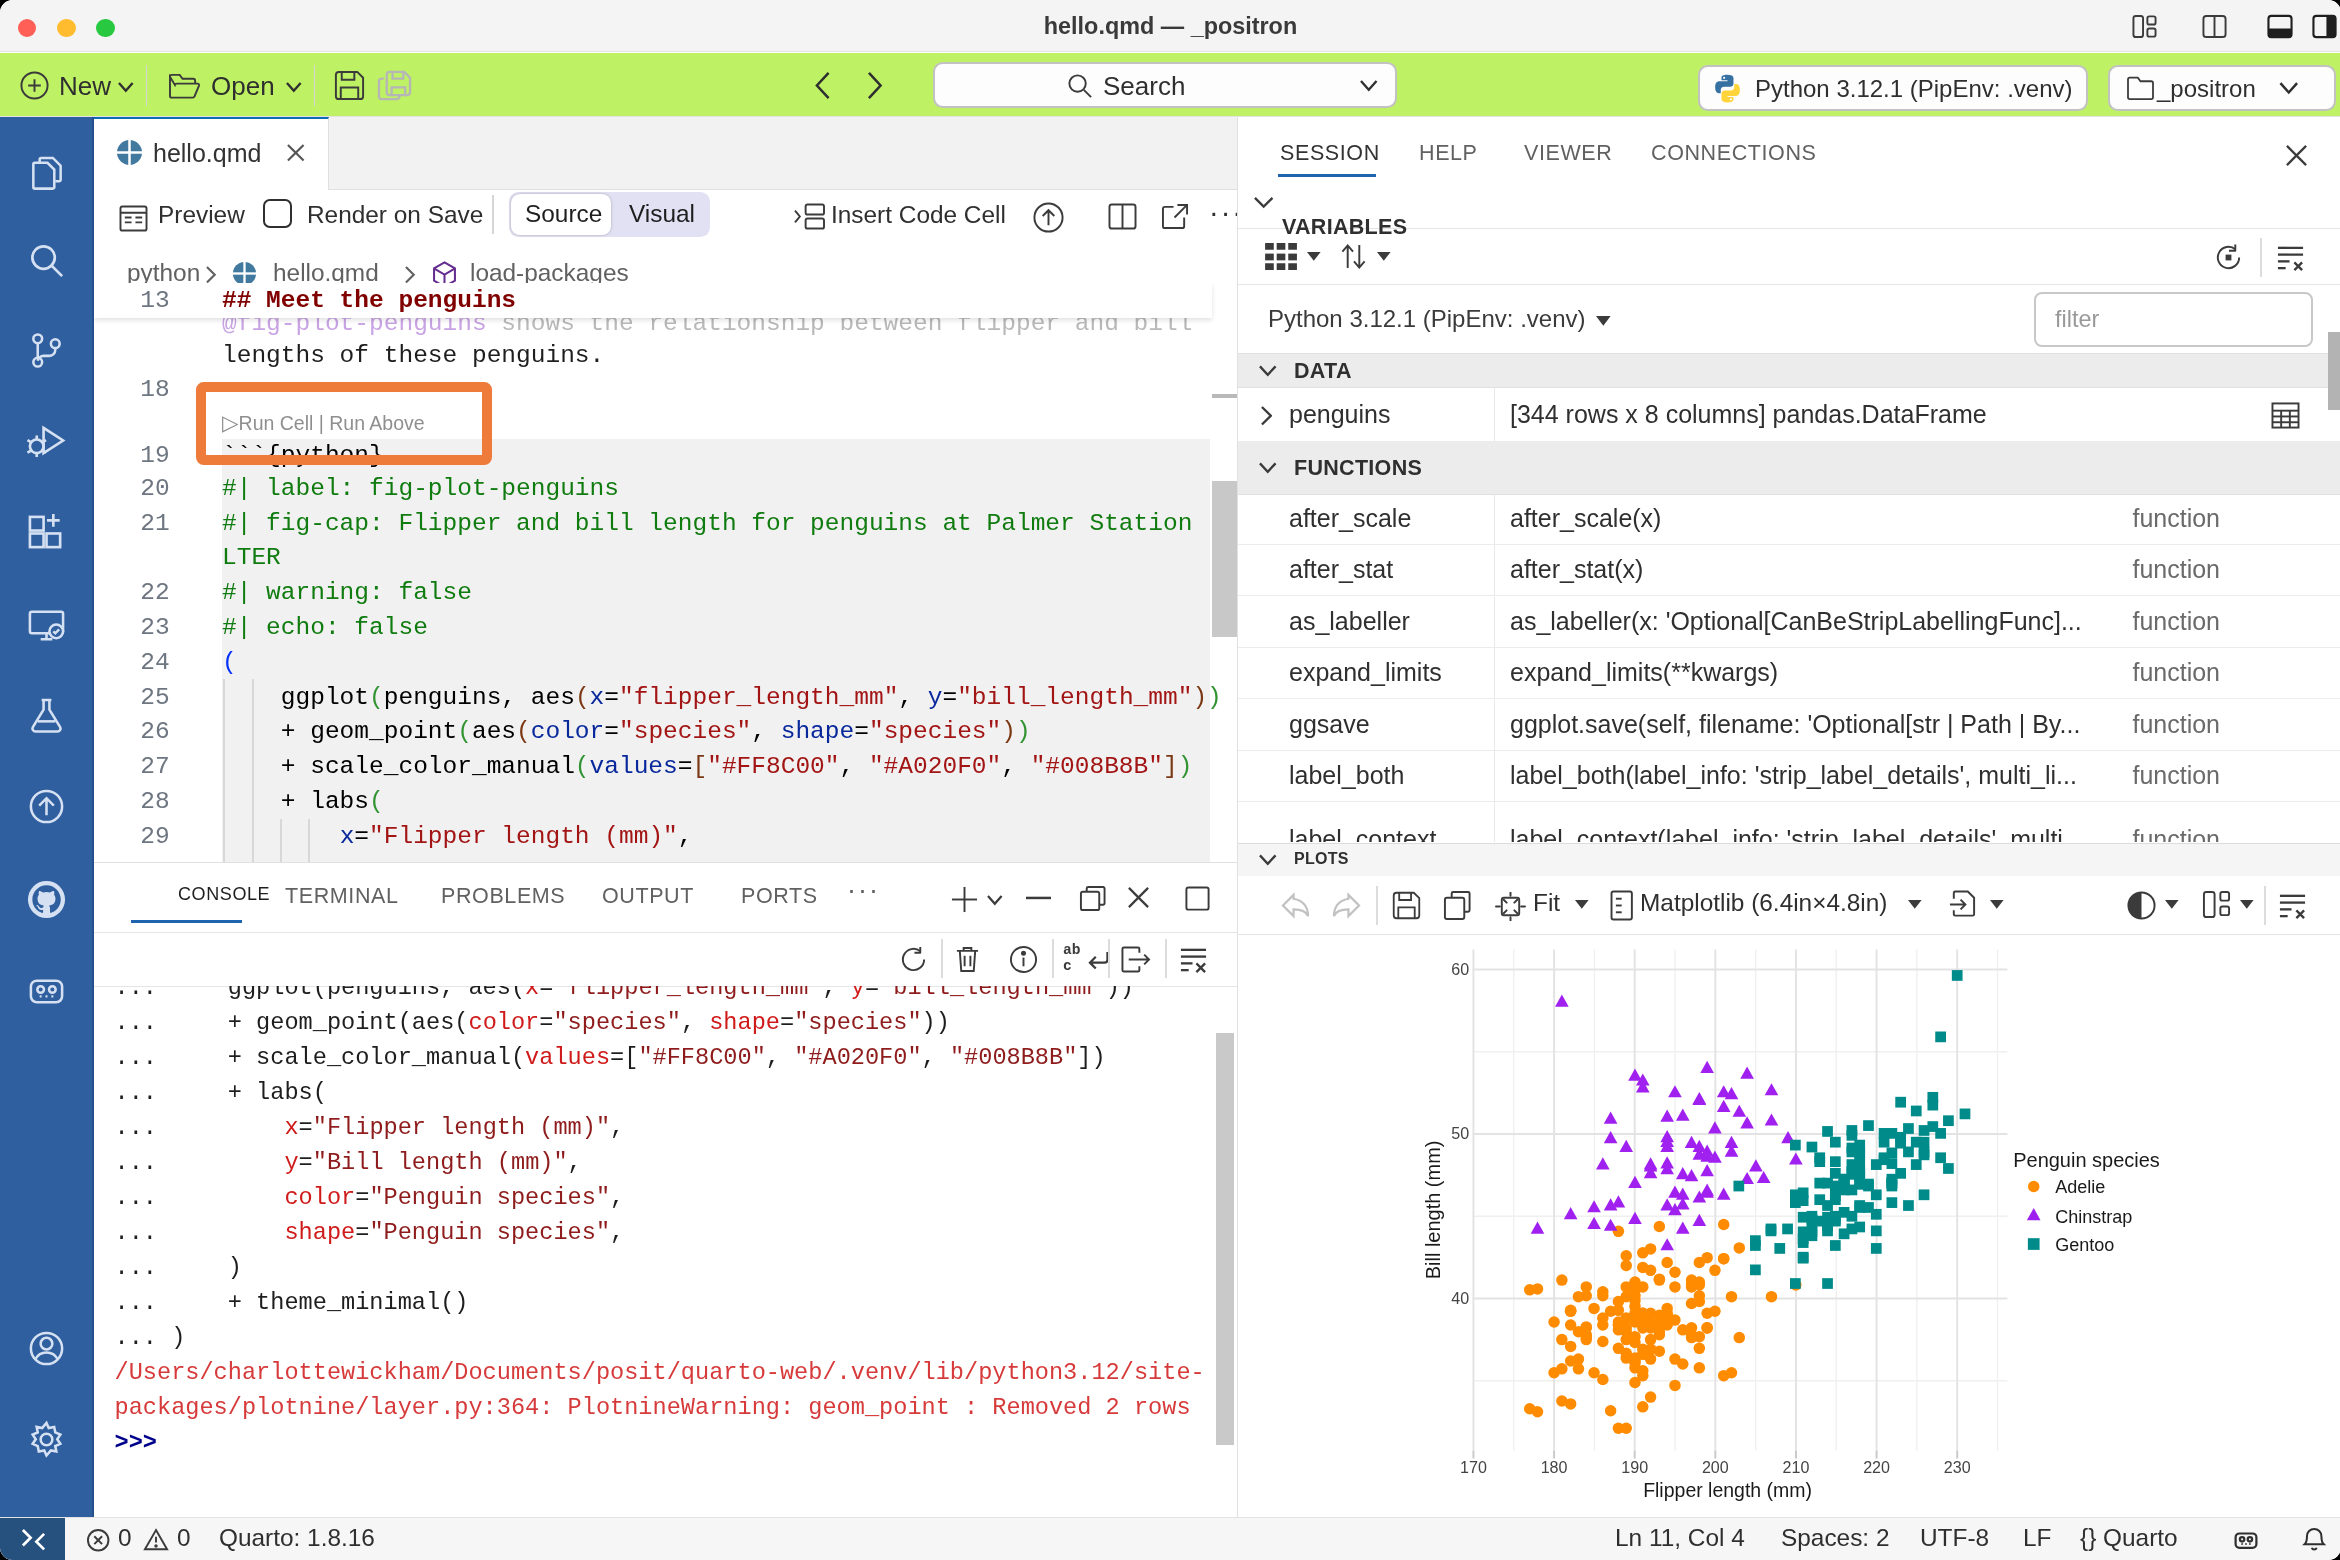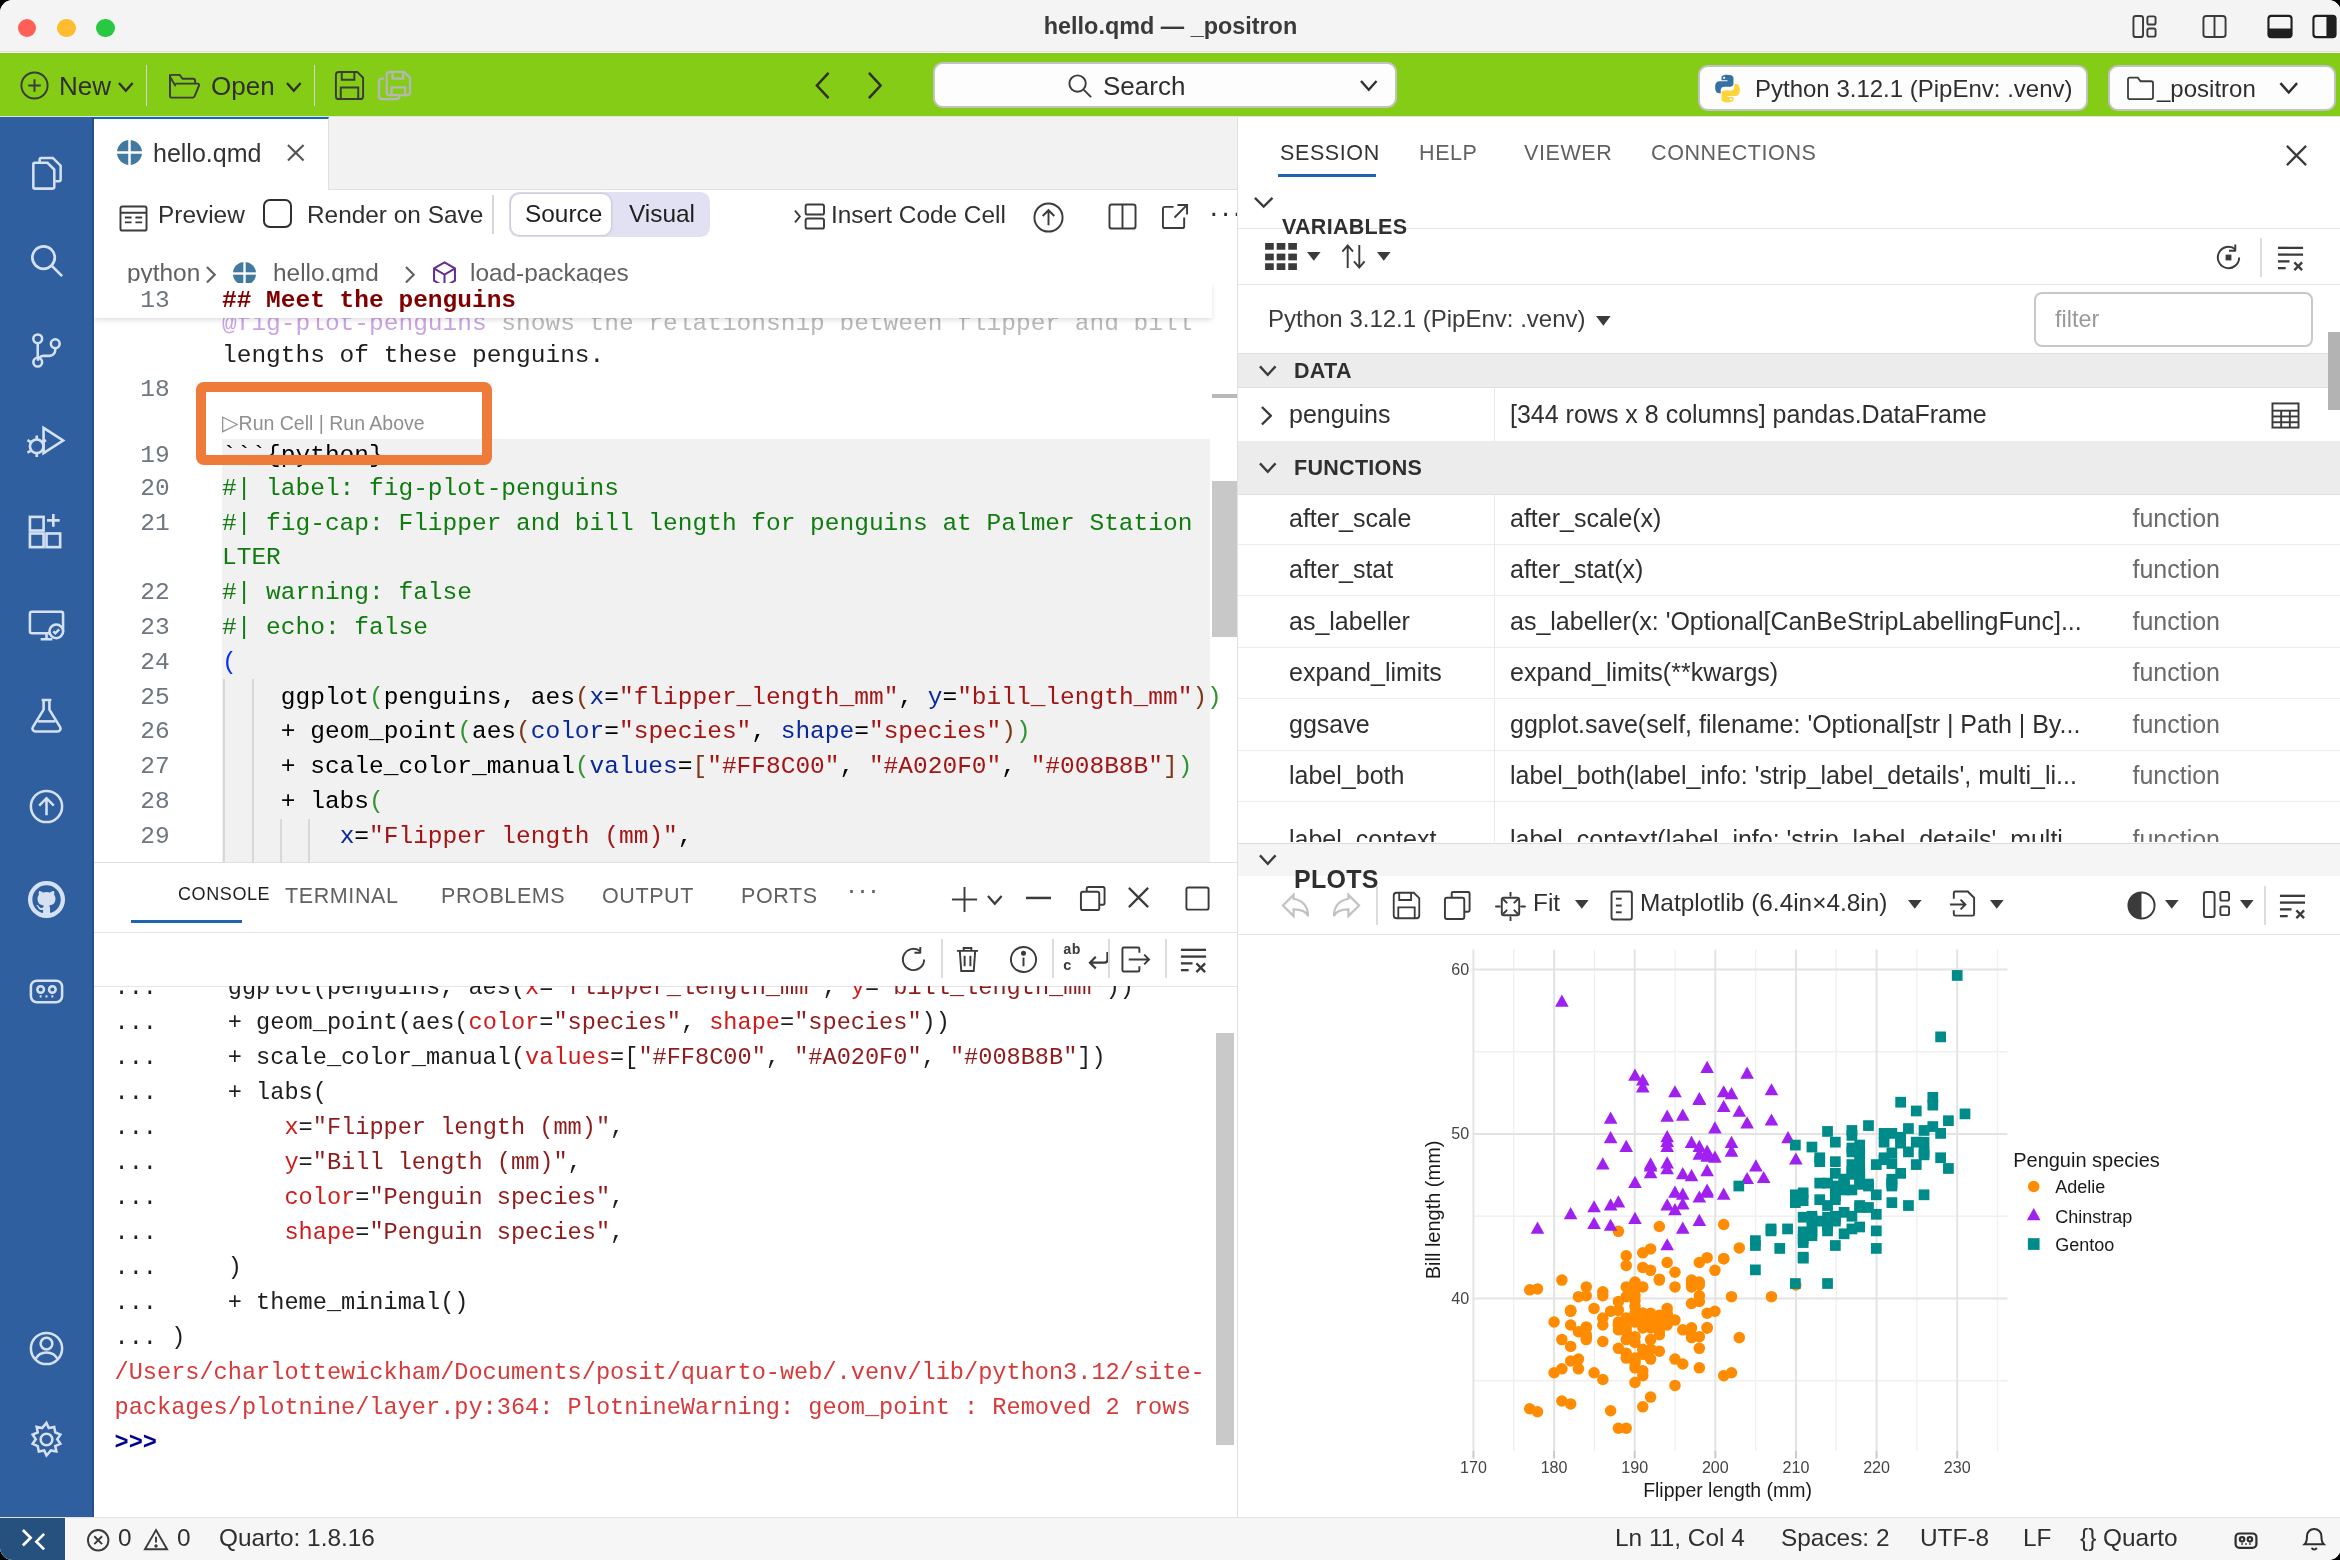--- a/index.html
+++ b/index.html
@@ -41,21 +41,21 @@
     <svg class="abs" style="left:2267px;top:13.7px;" width="26" height="25" viewBox="0 0 27 26">
         <rect x="1.5" y="2" width="24" height="22" rx="3" fill="none" stroke="#1e1e1e" stroke-width="2.2"></rect>
         <path d="M2 15h23v8a2 2 0 0 1-2 2H4a2 2 0 0 1-2-2z" fill="#1e1e1e"></path>
       </svg>
     <svg class="abs" style="left:2312px;top:13.7px;" width="25" height="25" viewBox="0 0 26 26">
         <rect x="1.5" y="2" width="23" height="22" rx="3" fill="none" stroke="#1e1e1e" stroke-width="2.2"></rect>
         <path d="M15 2h7a2.5 2.5 0 0 1 2.5 2.5v17A2.5 2.5 0 0 1 22 24h-7z" fill="#1e1e1e"></path>
       </svg>
   </div>
 
-  <div class="abs" style="left:0;top:53px;width:2341px;height:64px;background:#84cc16;border-bottom:1px solid #e2e2e2;">
+  <div class="abs" style="left:0;top:53px;width:2341px;height:64px;background:#bef264;border-bottom:1px solid #e2e2e2;">
     <svg class="abs" style="left:18.5px;top:16.6px;" width="31" height="31" viewBox="0 0 32 32">
         <g class="ic" stroke-width="2.3">
           <circle cx="16" cy="16" r="13.5"></circle>
           <line x1="16" y1="9.5" x2="16" y2="22.5"></line>
           <line x1="9.5" y1="16" x2="22.5" y2="16"></line>
         </g>
       </svg>
     <div class="abs" style="left:59px;top:17.6px;font-size:26px;color:#2f2f2f;">New</div>
     <svg class="abs" style="left:117px;top:27px;" width="17.6" height="13.7" viewBox="0 0 18 14">
         <path d="M2 3l7 8 7-8" fill="none" stroke="#2f2f2f" stroke-width="2.4"></path>
@@ -615,21 +615,21 @@
 <div class="abs" style="left:256px;top:0;width:1px;height:51px;background:#e8e8e8;"></div>
 <div class="abs" style="left:272px;top:23.4px;font-size:25px;color:#2f2f2f;white-space:pre;">label_context(label_info: 'strip_label_details', multi...</div>
 <div class="abs" style="left:839px;top:23.4px;width:143px;text-align:right;font-size:25px;color:#6a6a6a;">function</div>
 </div>
       </div>
 
     <div class="abs" style="left:0;top:726px;width:1104px;height:33px;background:#f5f5f5;border-top:1px solid #dcdcdc;">
       <svg class="abs" style="left:18.5px;top:7.8px;" width="21.5" height="16.6" viewBox="0 0 22 17">
           <path d="M3 3.5l8 8.5 8-8.5" fill="none" stroke="#3b3b3b" stroke-width="2.4"></path>
         </svg>
-      <div class="abs" style="left:56px;top:21px;font-size:25px;font-weight:bold;color:#2f2f2f;letter-spacing:0.3px;">PLOTS</div>
+      <div class="abs" style="left:56px;top:6px;font-size:16px;font-weight:bold;color:#2f2f2f;letter-spacing:0.3px;">PLOTS</div>
     </div>
 
     <div class="abs" style="left:0;top:759px;width:1104px;height:59px;border-bottom:1px solid #e5e5e5;">
       <svg class="abs" style="left:42px;top:14.6px;" width="31" height="29" viewBox="0 0 32 30">
           <path d="M14 4L3 15l11 11v-7c8 0 13 2 15 7 0-10-5-16-15-18z" fill="none" stroke="#c2c2c2" stroke-width="2.3"></path>
         </svg>
       <svg class="abs" style="left:93px;top:14.6px;" width="31" height="29" viewBox="0 0 32 30">
           <path d="M18 4l11 11-11 11v-7c-8 0-13 2-15 7 0-10 5-16 15-18z" fill="none" stroke="#c2c2c2" stroke-width="2.3"></path>
         </svg>
       <div class="abs" style="left:138px;top:9.8px;width:1.5px;height:39px;background:#dcdcdc;"></div>

